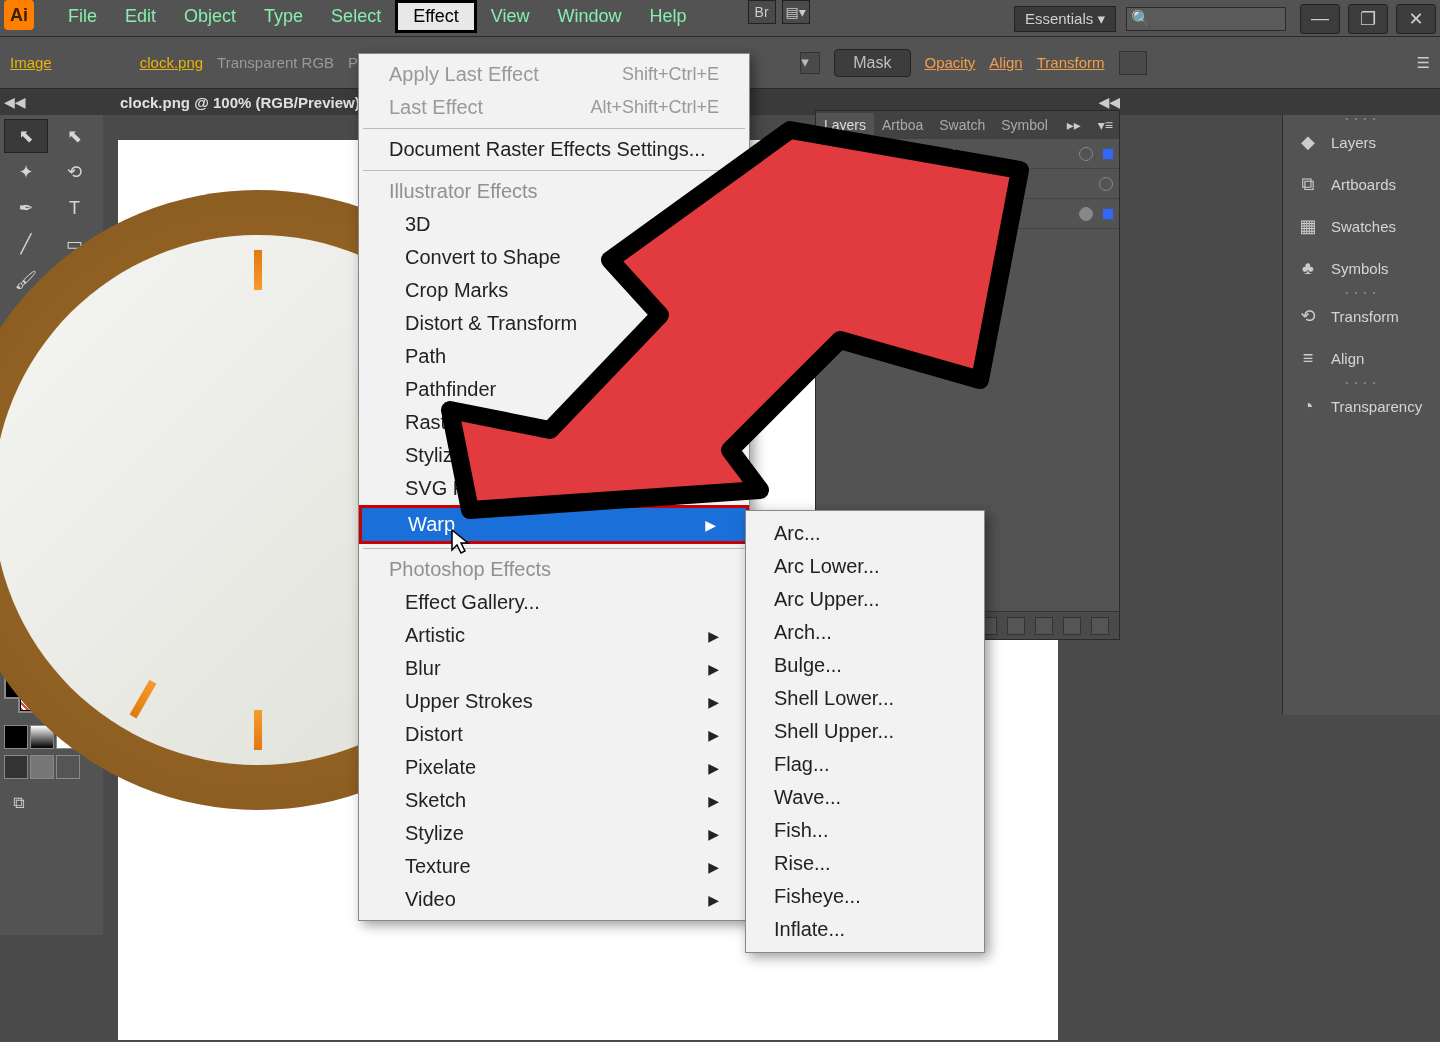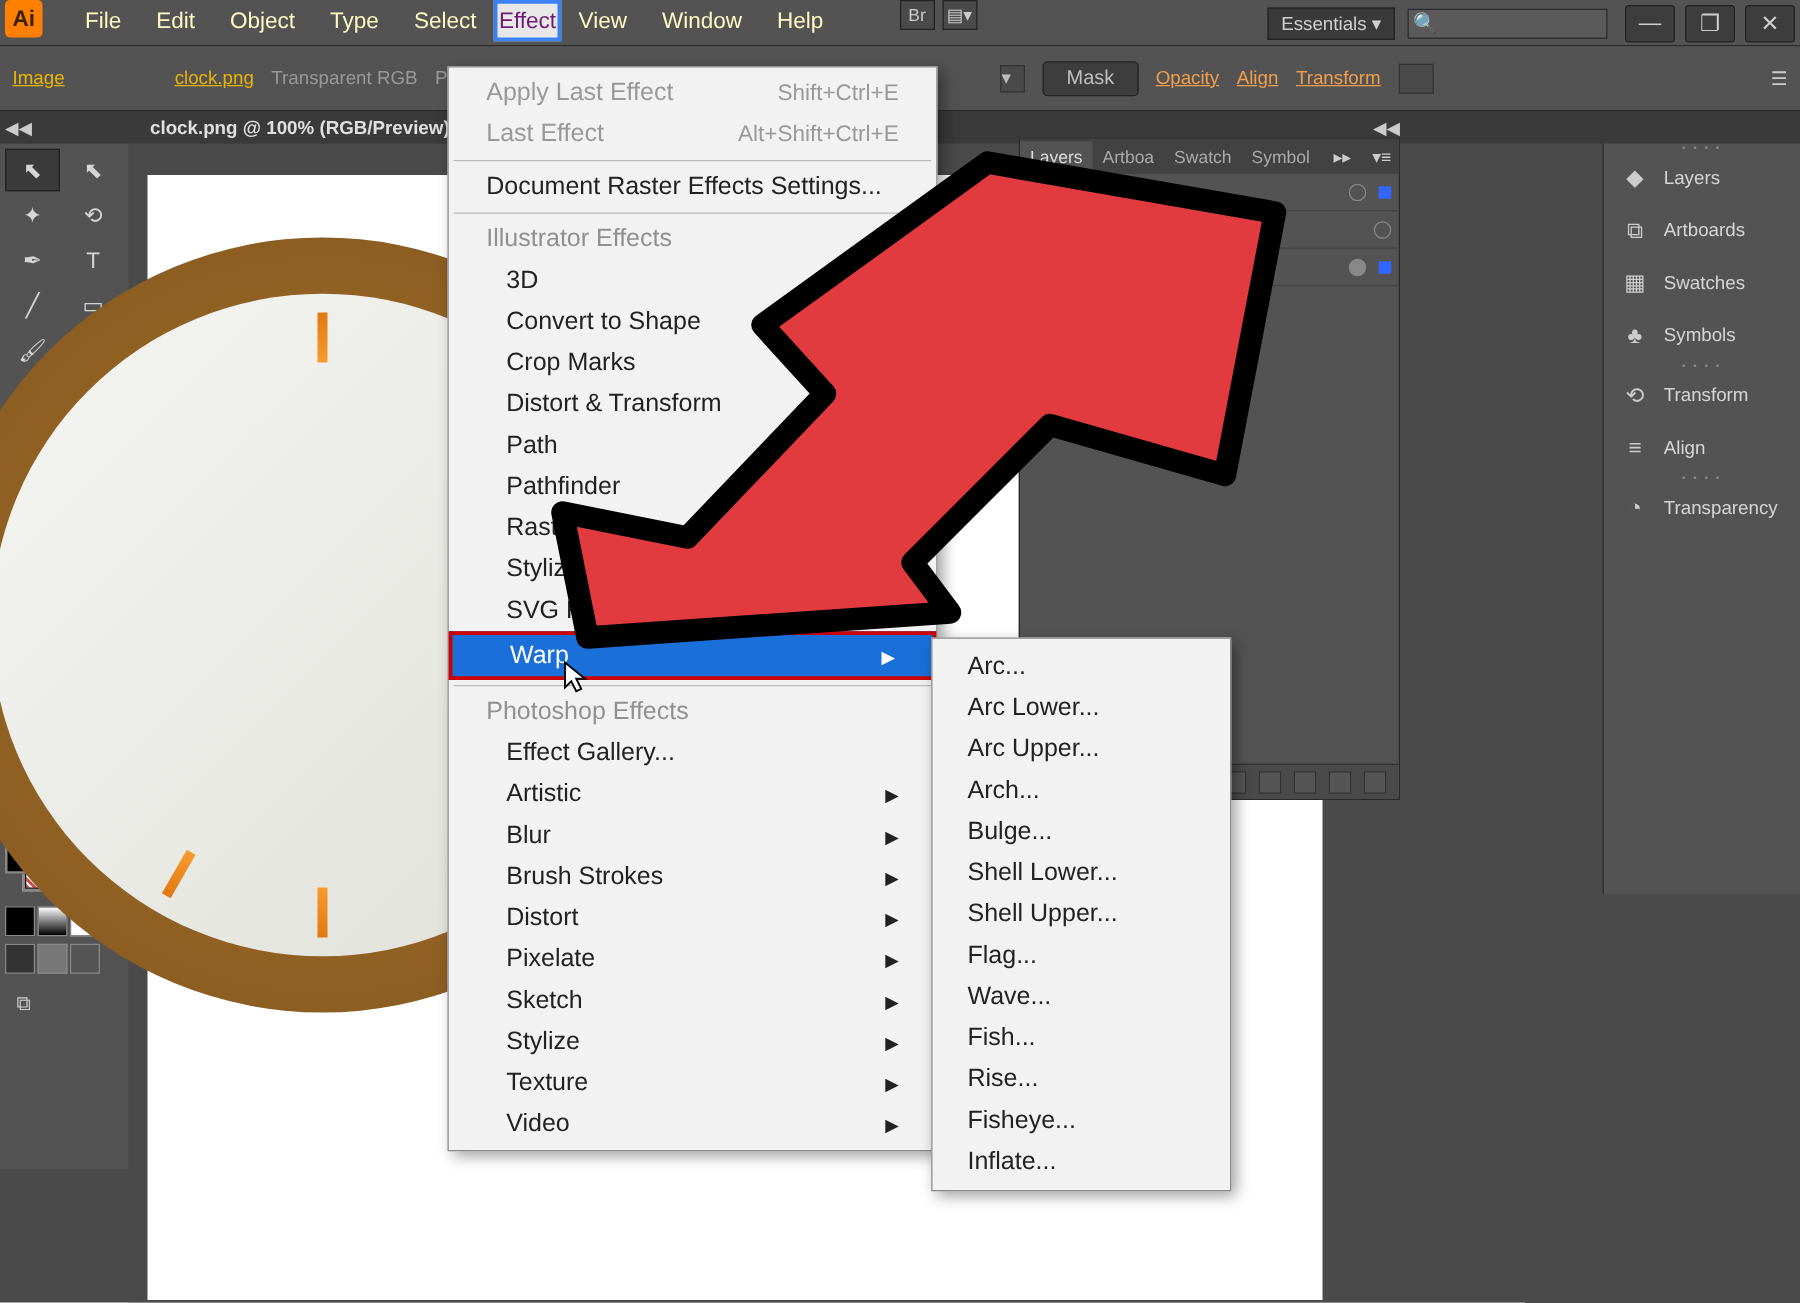--- a/index.html
+++ b/index.html
@@ -1,22 +1,22 @@
 <!DOCTYPE html>
 <html><head>
 <meta charset="utf-8">
 <style>
 * { margin: 0; padding: 0; box-sizing: border-box; font-family: "Segoe UI", Tahoma, sans-serif; user-select: none; }
 body { width: 1440px; height: 1042px; background: #4a4a4a; overflow: hidden; position: relative; }
 
 
 .menubar { height: 37px; background: #535353; display: flex; align-items: flex-start; padding-left: 4px; border-bottom: 1px solid #2a2a2a; }
 .app-icon { width: 30px; height: 30px; background: #ff7f00; border-radius: 4px; margin-right: 20px; display: flex; align-items: center; justify-content: center; color: #3a1f00; font-weight: bold; font-size: 18px; }
-.menu-item { color: #fef9c3; font-size: 18px; padding: 6px 14px; cursor: pointer; }
-.menu-item.highlighted { border: 3px solid #3b82f6; background: #e8e8e8; color: #701a75; padding: 3px 1px; }
+.menu-item { color: #86efac; font-size: 18px; padding: 6px 14px; cursor: pointer; }
+.menu-item.highlighted { border: 3px solid #000000; background: #e8e8e8; color: #000000; padding: 3px 15px; }
 
 .titlebar-right { position: absolute; top: 0; right: 0; height: 37px; display: flex; align-items: center; gap: 0; }
 .workspace-select { background: #3a3a3a; color: #d0d0d0; font-size: 15px; padding: 3px 10px; margin-right: 10px; border: 1px solid #222; }
 .search-box { width: 160px; height: 24px; background: #5a5a5a; border: 1px solid #2a2a2a; margin-right: 10px; display:flex; align-items:center; padding-left:4px; }
 .win-btn { width: 40px; height: 30px; background: #3d3d3d; border: 1px solid #222; border-radius: 3px; margin: 0 4px; display: flex; align-items: center; justify-content: center; color: #ccc; font-size: 18px; }
 
 .icon-buttons { display: flex; gap: 6px; padding-left: 47px; }
 .icon-btn-small { width: 28px; height: 24px; border: 1px solid #222; background: #4a4a4a; display:flex; align-items:center; justify-content:center; color:#ccc; font-size:14px; }
 
 
@@ -339,21 +339,21 @@
     </div>
   <div class="dd-item dd-indent">
       <span>Artistic</span>
       <span class="dd-arrow">▶</span>
     </div>
   <div class="dd-item dd-indent">
       <span>Blur</span>
       <span class="dd-arrow">▶</span>
     </div>
   <div class="dd-item dd-indent">
-      <span>Brush Strokes</span>
+      <span>Upper Strokes</span>
       <span class="dd-arrow">▶</span>
     </div>
   <div class="dd-item dd-indent">
       <span>Distort</span>
       <span class="dd-arrow">▶</span>
     </div>
   <div class="dd-item dd-indent">
       <span>Pixelate</span>
       <span class="dd-arrow">▶</span>
     </div>

